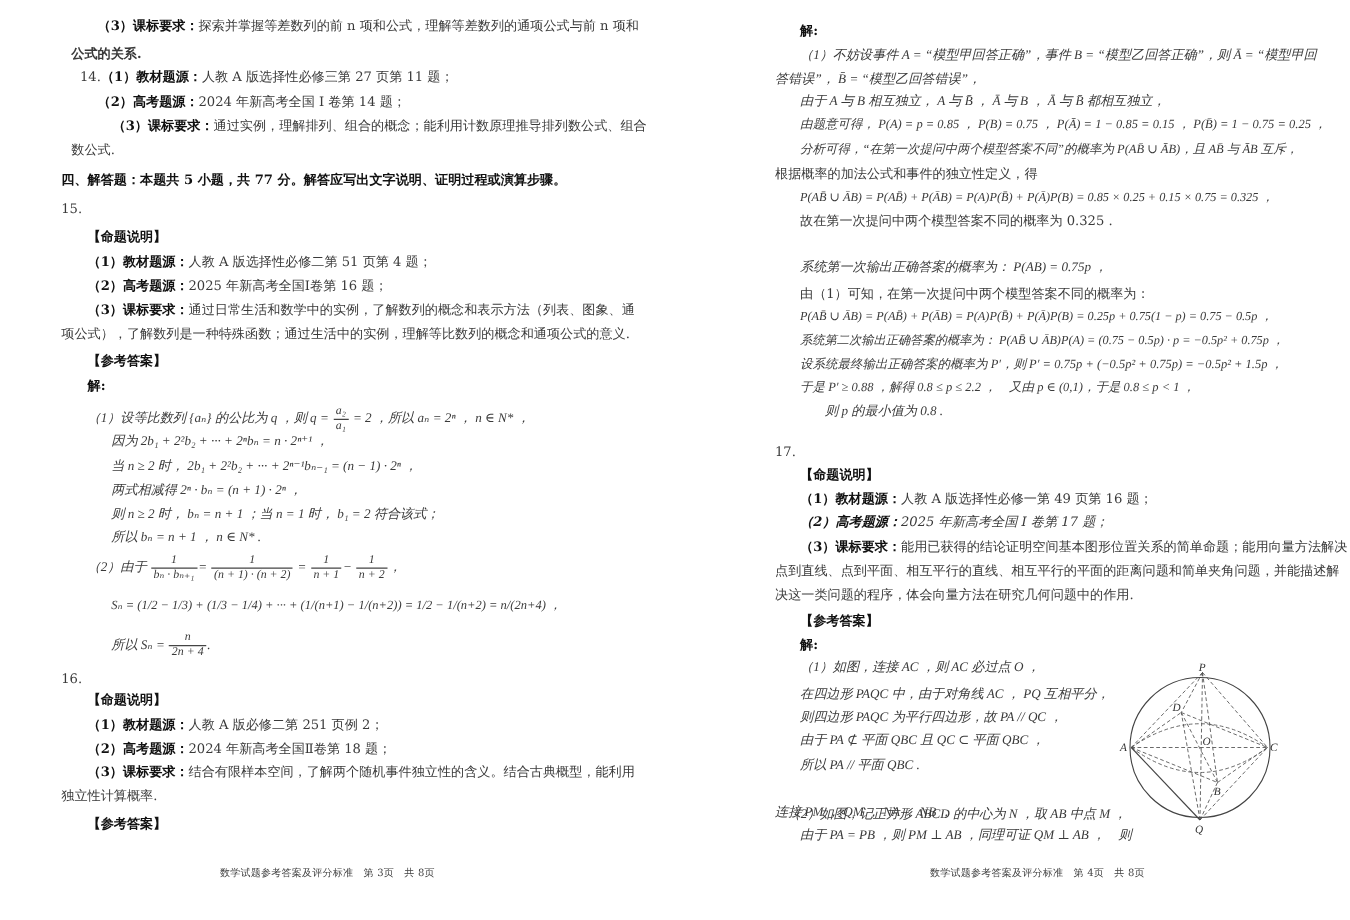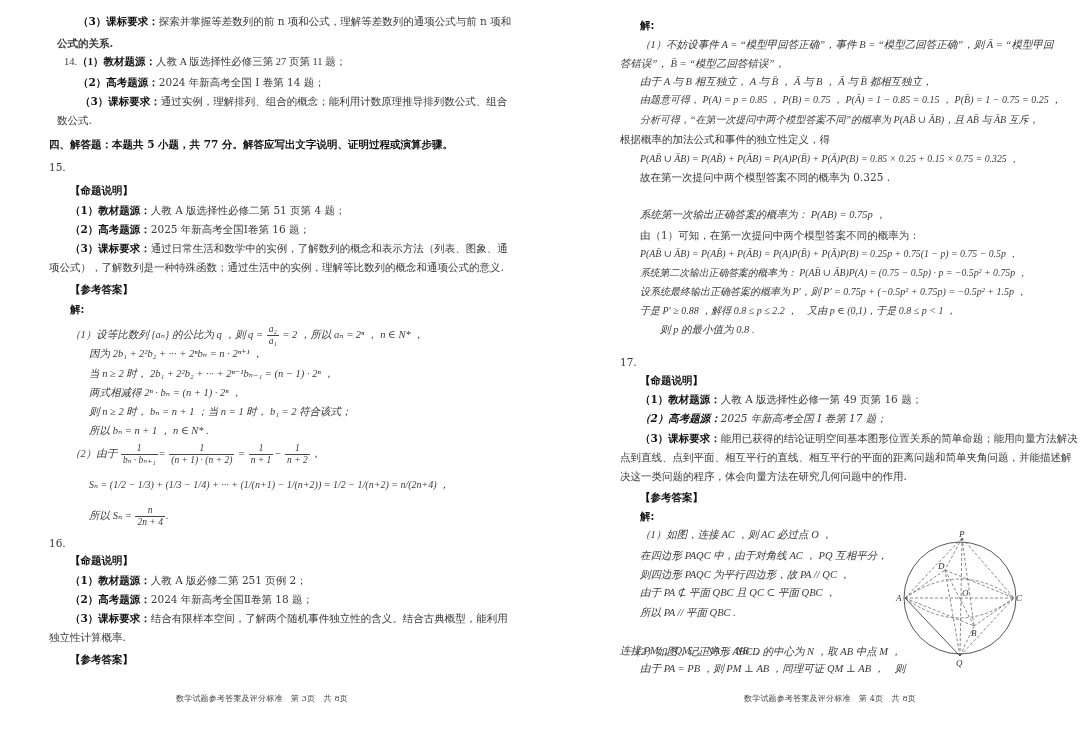--- a/index.html
+++ b/index.html
@@ -32,27 +32,27 @@
 </head>
 <body>
 
 <div class="page" id="page-left">
 
   <div class="ln" style="left:78px; top:14px;">
     <span class="b">（3）课标要求：</span><span>探索并掌握等差数列的前 n 项和公式，理解等差数列的通项公式与前 n 项和</span>
   </div>
   <div class="ln" style="left:57px; top:36px;font-weight:bold;">公式的关系.</div>
 
-  <div class="ln" style="left:64px; top:55px;font-family:Liberation Serif, serif;">
+  <div class="ln" style="left:64px; top:55px;">
     <span>14.</span><span class="b">（1）教材题源：</span><span>人教 A 版选择性必修三第 27 页第 11 题；</span>
   </div>
   <div class="ln" style="left:78px; top:75px;">
     <span class="b">（2）高考题源：</span><span>2024 年新高考全国 Ⅰ 卷第 14 题；</span>
   </div>
-  <div class="ln" style="left:80px; top:94px;text-align:right;">
+  <div class="ln" style="left:90px; top:94px;text-align:right;">
     <span class="b">（3）课标要求：</span><span>通过实例，理解排列、组合的概念；能利用计数原理推导排列数公式、组合</span>
   </div>
   <div class="ln" style="left:57px; top:113px;">数公式.</div>
 
   <div class="ln hd" style="left:49px; top:137px;">四、解答题：本题共 5 小题，共 77 分。解答应写出文字说明、证明过程或演算步骤。</div>
 
   <div class="ln" style="left:49px; top:160px;">15.</div>
   <div class="ln hd" style="left:70px; top:183px;">【命题说明】</div>
   <div class="ln" style="left:70px; top:203px;">
     <span class="b">（1）教材题源：</span><span>人教 A 版选择性必修二第 51 页第 4 题；</span>

